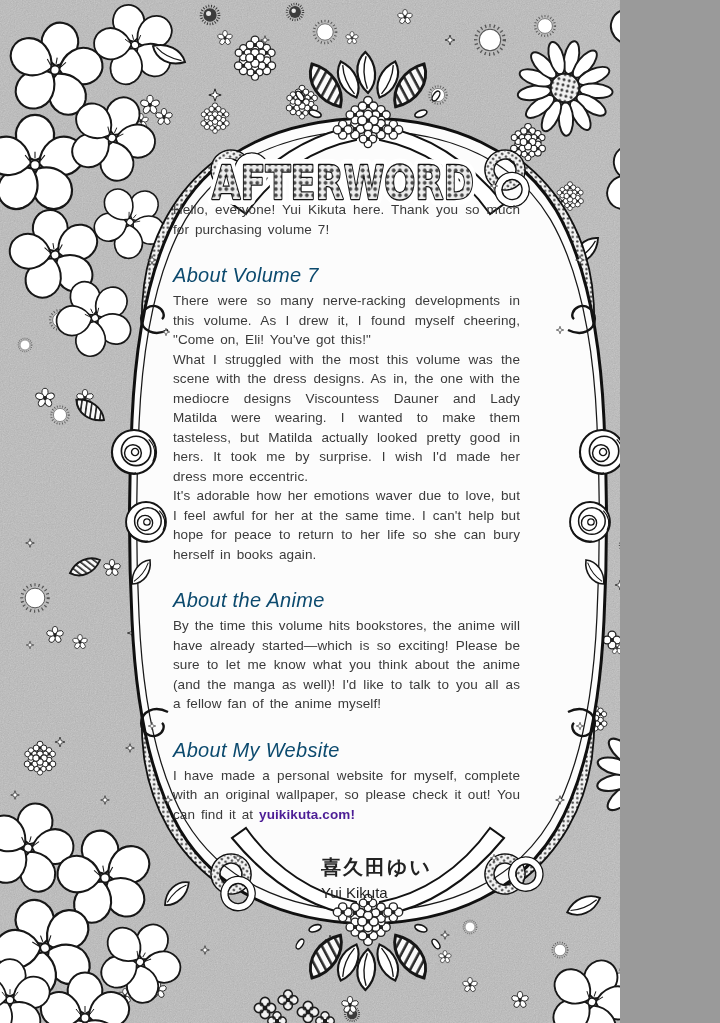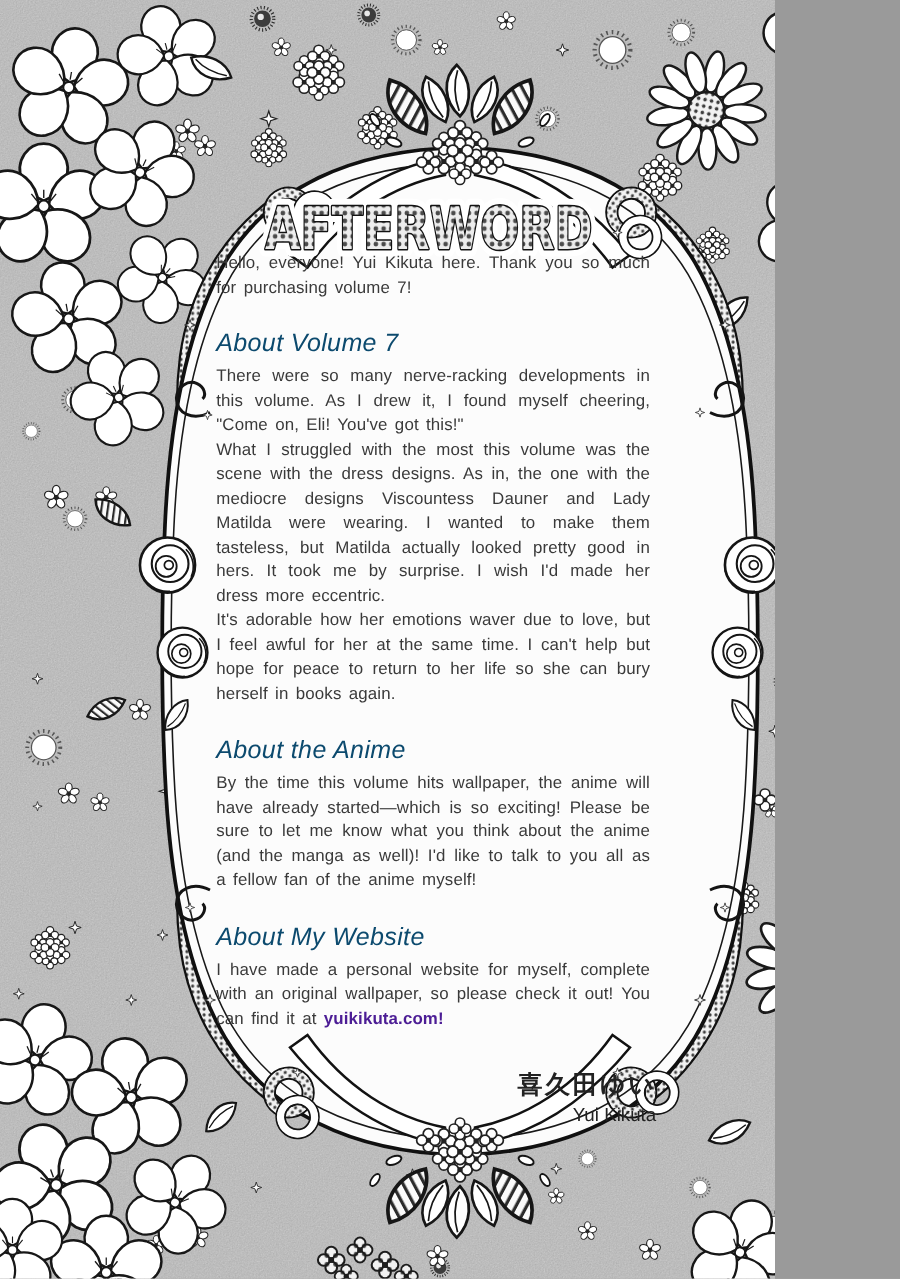--- a/index.html
+++ b/index.html
@@ -5,21 +5,21 @@
   html,body{margin:0;padding:0;background:#9a9a9a;}
   .page{position:relative;width:620px;height:1023px;background:#c6c6c6;overflow:hidden;
         font-family:"Liberation Sans",sans-serif;}
   .art{position:absolute;left:0;top:0;width:720px;height:1023px;}
   .content{position:absolute;left:173px;top:200px;width:347px;color:#3a3a3a;}
   .body{margin:0;font-size:13.5px;line-height:19.5px;text-align:justify;
         word-spacing:2px;letter-spacing:.1px;}
   .sec{margin:25px 0 5px 0;font-size:20px;line-height:22px;font-style:italic;
        font-weight:normal;color:#0c4a6e;letter-spacing:.3px;}
   .site{color:#4c1d95;font-weight:bold;}
-  .sig{margin:30px 0 0 148px;width:204px;text-align:right;color:#222;}
+  .sig{margin:30px 0 0 148px;width:204px;text-align:left;color:#222;}
   .sig-kanji{font-size:20px;font-weight:bold;letter-spacing:2px;}
   .sig-roman{font-size:15px;margin-top:3px;}
 </style>
 </head>
 <body>
 
 <div class="page">
 
 <svg class="art" viewBox="0 0 720 1023" aria-hidden="true">
   <defs>
@@ -383,21 +383,21 @@
 
 <main class="content">
   <p class="body">Hello, everyone! Yui Kikuta here. Thank you so much for purchasing volume 7!</p>
 
   <h2 class="sec">About Volume 7</h2>
   <p class="body">There were so many nerve-racking developments in this volume. As I drew it, I found myself cheering, "Come on, Eli! You've got this!"</p>
   <p class="body">What I struggled with the most this volume was the scene with the dress designs. As in, the one with the mediocre designs Viscountess Dauner and Lady Matilda were wearing. I wanted to make them tasteless, but Matilda actually looked pretty good in hers. It took me by surprise. I wish I'd made her dress more eccentric.</p>
   <p class="body">It's adorable how her emotions waver due to love, but I feel awful for her at the same time. I can't help but hope for peace to return to her life so she can bury herself in books again.</p>
 
   <h2 class="sec">About the Anime</h2>
-  <p class="body">By the time this volume hits wallpaper, the anime will have already started—which is so exciting! Please be sure to let me know what you think about the anime (and the manga as well)! I'd like to talk to you all as a fellow fan of the anime myself!</p>
+  <p class="body">By the time this volume hits bookstores, the anime will have already started—which is so exciting! Please be sure to let me know what you think about the anime (and the manga as well)! I'd like to talk to you all as a fellow fan of the anime myself!</p>
 
   <h2 class="sec">About My Website</h2>
   <p class="body"><span>I have made a personal website for myself, complete with an original wallpaper, so please check it out! You can find it at </span><b class="site">yuikikuta.com!</b></p>
 
   <div class="sig">
     <div class="sig-kanji">喜久田ゆい</div>
     <div class="sig-roman">Yui Kikuta</div>
   </div>
 </main>
 

